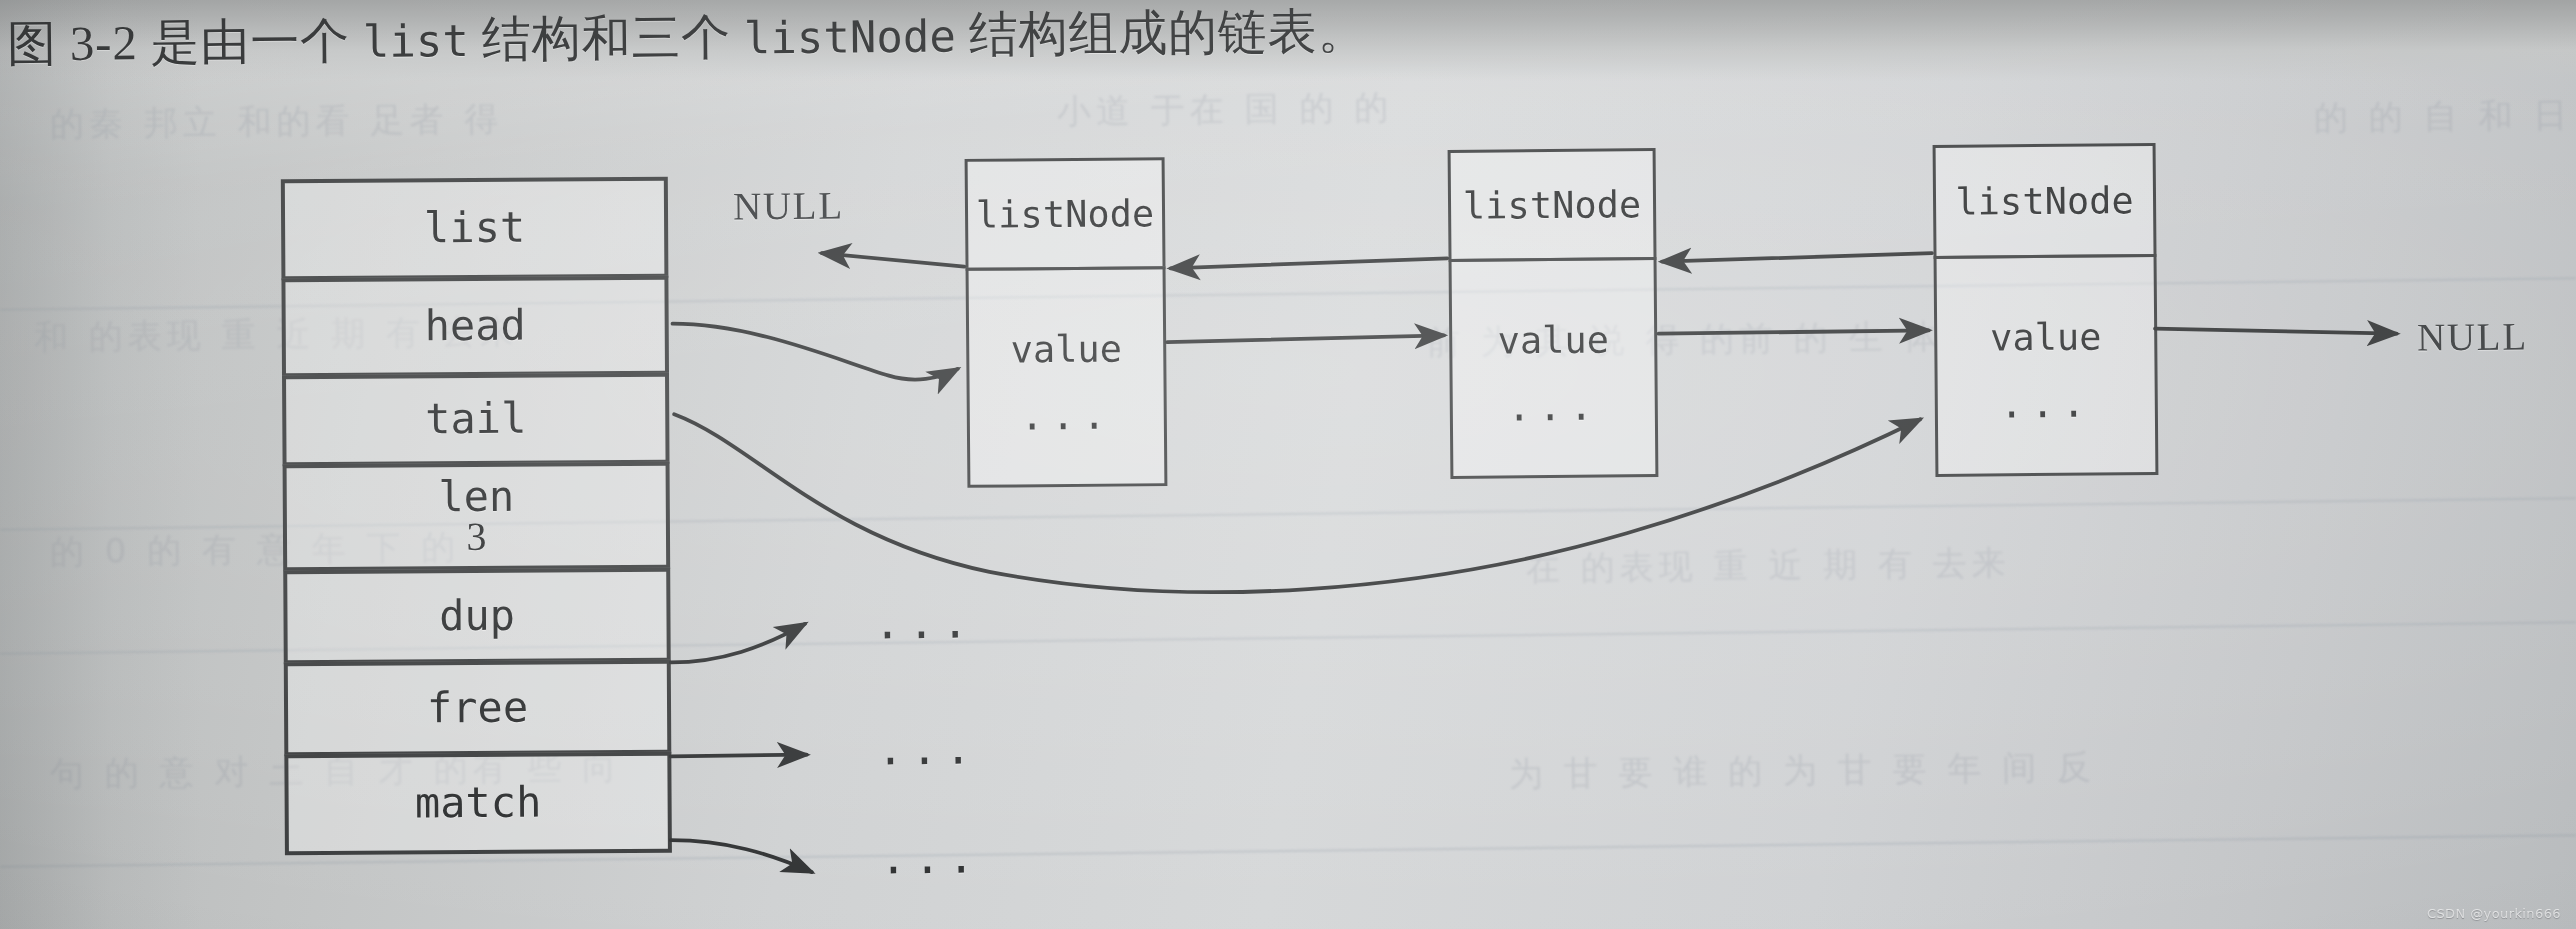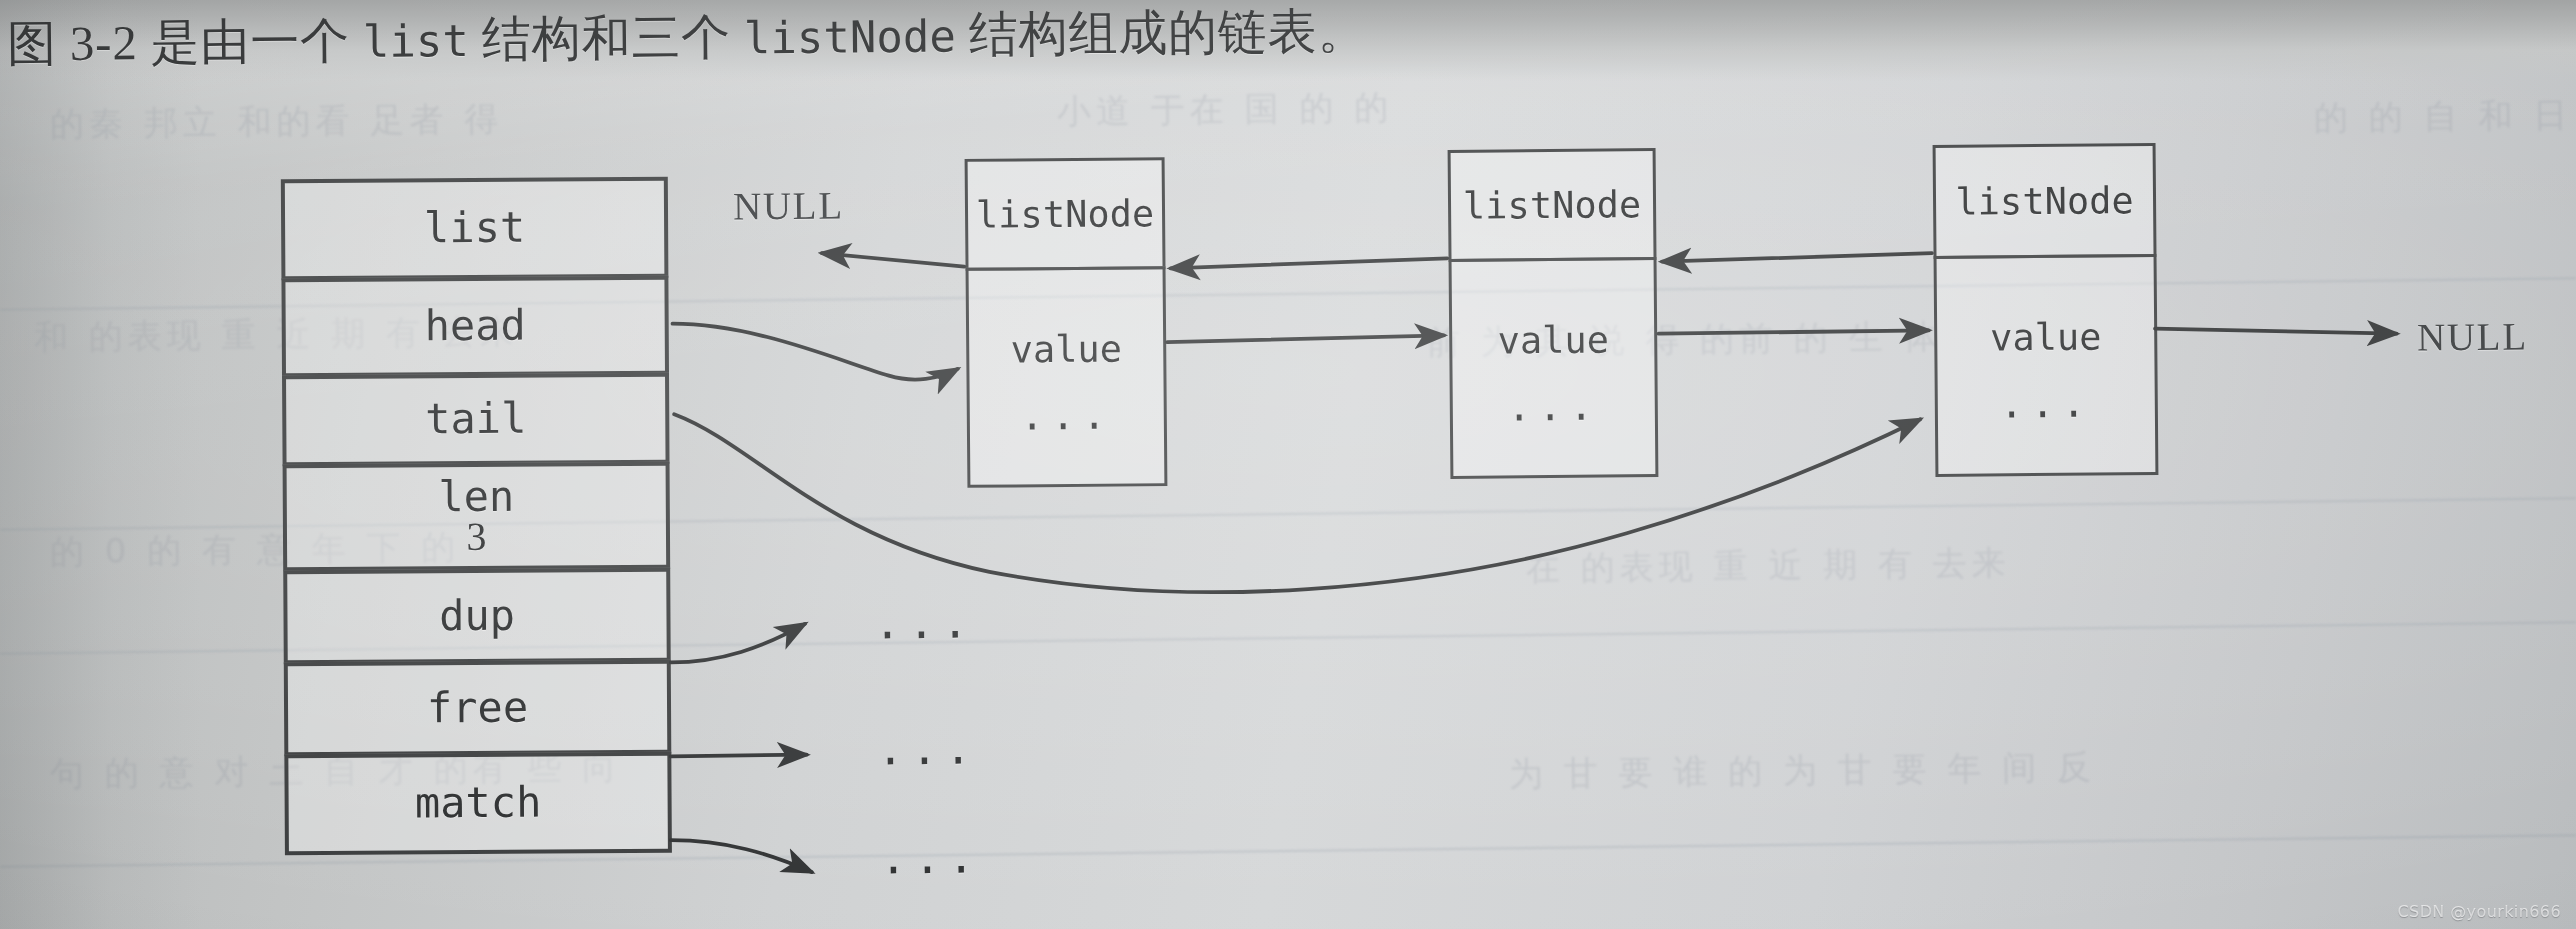--- a/index.html
+++ b/index.html
@@ -119,21 +119,21 @@
     letter-spacing:1.7px;
     text-shadow: 0 0.8px 0.8px rgba(255,255,255,0.5);
   }
 
   #svglayer { position:absolute; inset:0; }
 
   #watermark {
     position:absolute;
     right: 15px; bottom: 8.4px;
     font-family:"DejaVu Sans", sans-serif;
-    font-size: 16px;
+    font-size: 13px;
     color: rgba(255,255,255,0.62);
     text-shadow: 0 0.8px 0.8px rgba(110,112,114,0.55);
     letter-spacing:0.4px;
   }
 </style>
 </head>
 <body>
 
 <div id="page">
 

